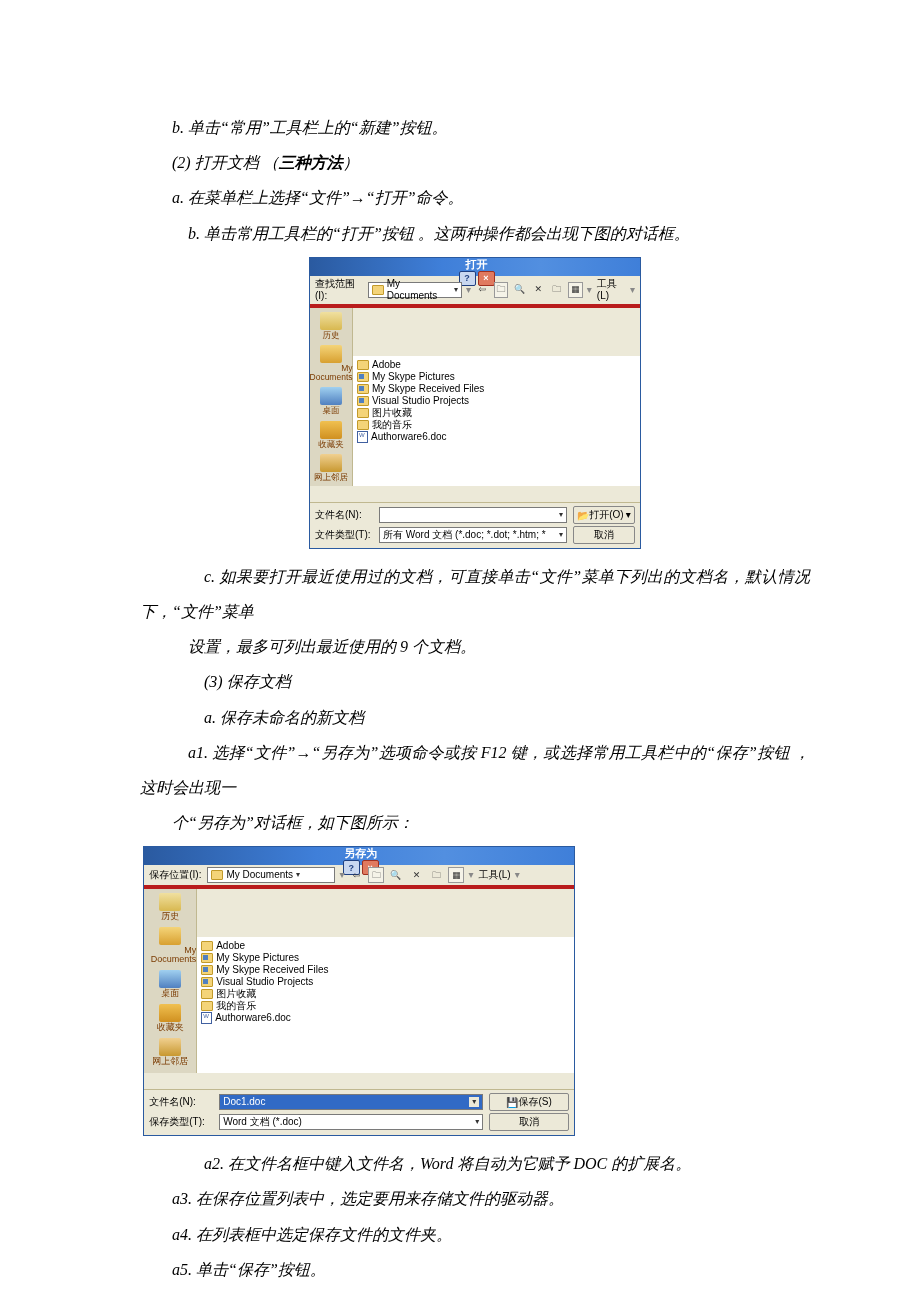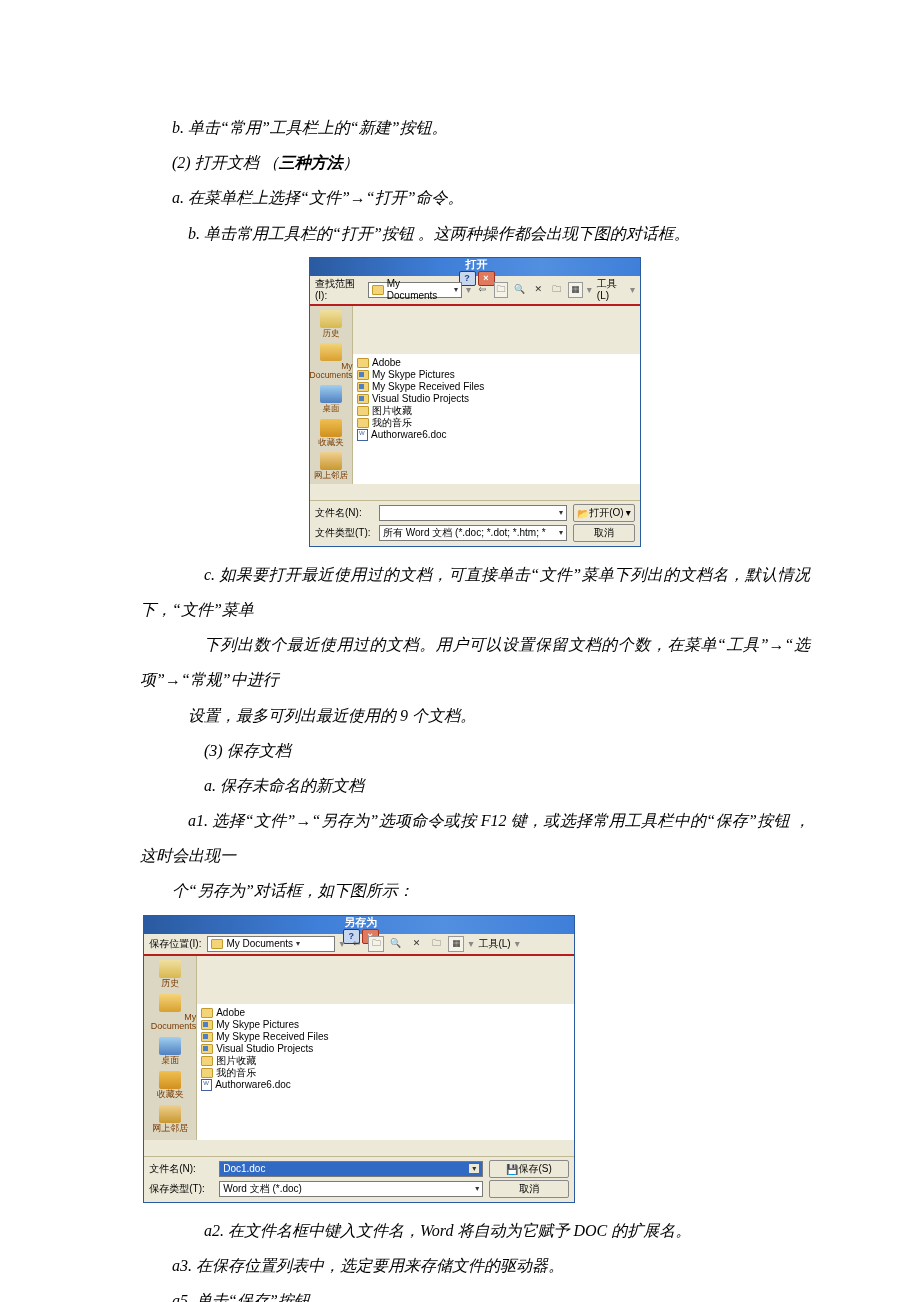--- a/index.html
+++ b/index.html
@@ -64,21 +64,21 @@
     border-radius: 2px;
     display: flex; align-items: center; justify-content: center;
     color: #1f3f80; font-size: 9px; font-weight: bold;
   }
   .winbtn.close { background: #e07a5f; color: #fff; border-color: #a03020; }
 
   .toolbar {
     display: flex;
     align-items: center;
     padding: 2px 5px;
-    border-bottom: 2px solid #b91c1c;
+    border-bottom: 4px solid #b91c1c;
     gap: 4px;
     background: #ece9d8;
     font-size: 10px;
   }
   .toolbar .lbl { margin-right: 2px; }
   .toolbar .combo {
     display: flex; align-items: center;
     background: #fff;
     border: 1px solid #7a7a7a;
     height: 14px;
@@ -296,21 +296,20 @@
           <div class="rightcol">
             <div class="btn primary"><span class="ico">📂</span><span>打开(O)</span>▾</div>
             <div class="btn">取消</div>
           </div>
         </div>
       </div>
     </div>
   </div>
 
   <p class="para indent3">c. 如果要打开最近使用过的文档，可直接单击“文件”菜单下列出的文档名，默认情况下，“文件”菜单</p>
-  <p class="para indent3">下列出数个最近使用过的文档。用户可以设置保留文档的个数，在菜单“工具”→“选项”→“常规”中进行</p>
   <p class="para indent2">设置，最多可列出最近使用的 9 个文档。</p>
 
   <p class="para indent3">(3) 保存文档</p>
   <p class="para indent3">a. 保存未命名的新文档</p>
   <p class="para indent2">a1. 选择“文件”→“另存为”选项命令或按 F12 键，或选择常用工具栏中的“保存”按钮 ，这时会出现一</p>
   <p class="para indent1">个“另存为”对话框，如下图所示：</p>
 
   <div class="dialog-wrap left">
     <div class="dialog dlg-save">
       <div class="titlebar">
@@ -417,15 +416,16 @@
               </div>
             <div class="btn">取消</div>
           </div>
         </div>
       </div>
     </div>
   </div>
 
   <p class="para indent3">a2. 在文件名框中键入文件名，Word 将自动为它赋予 DOC 的扩展名。</p>
   <p class="para indent1">a3. 在保存位置列表中，选定要用来存储文件的驱动器。</p>
+  <p class="para indent1">a4. 在列表框中选定保存文件的文件夹。</p>
   <p class="para indent1">a5. 单击“保存”按钮。</p>
 
 </div>
 
 </body></html>

